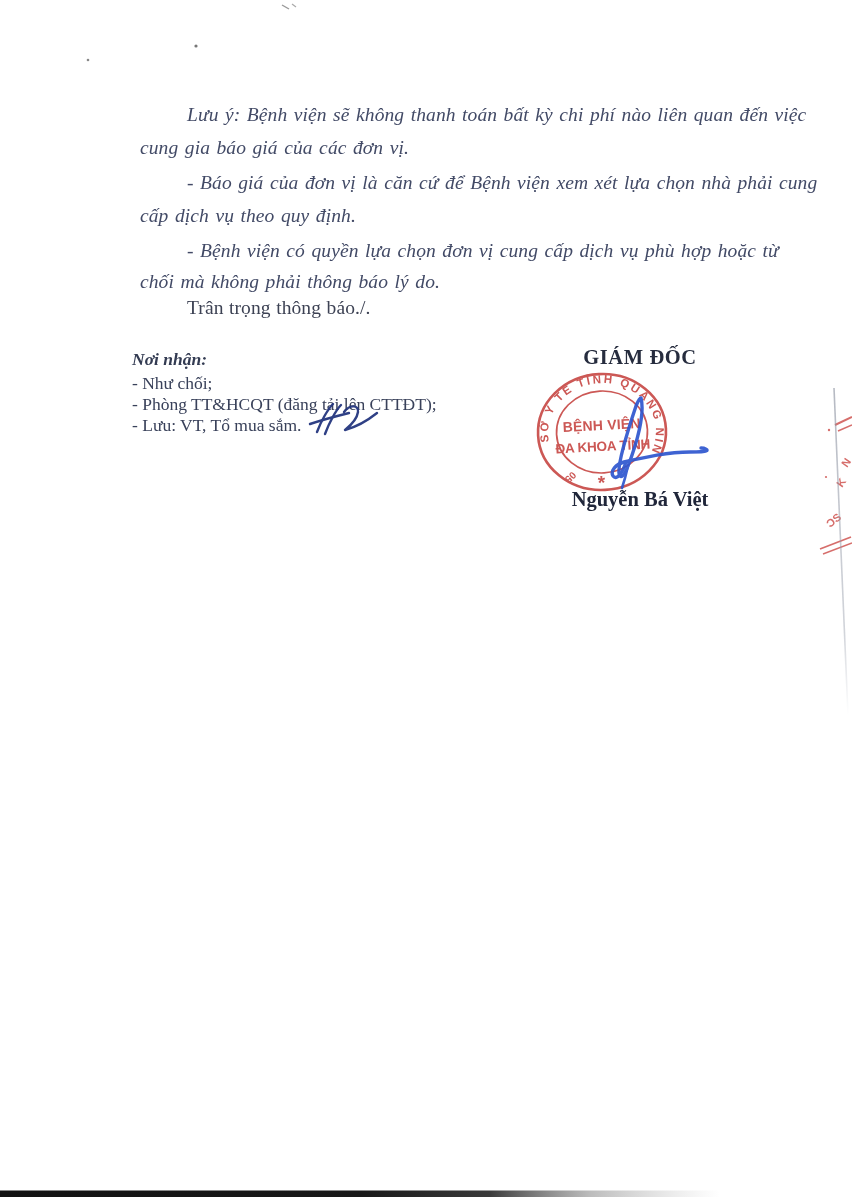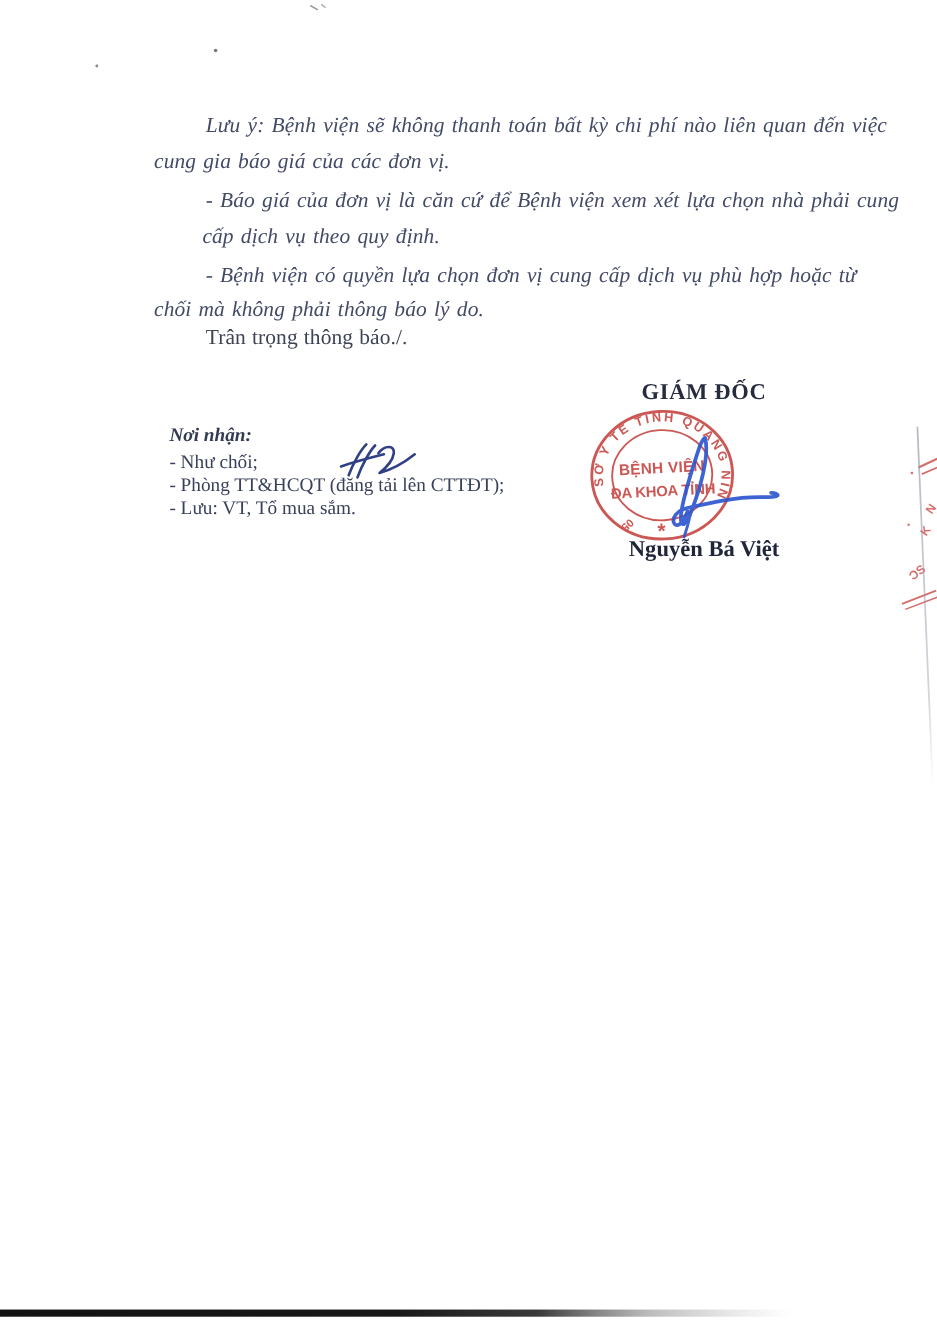--- a/index.html
+++ b/index.html
@@ -19,26 +19,26 @@
     font-style:italic;
     color:#424a66;
     letter-spacing:.1px;
     word-spacing:1.5px;
   }
   .indent{left:187px;}
   .cont{left:140px;}
   .l1{top:104px;}
   .l2{top:137px;}
   .l3{top:172px;}
-  .l4{top:205px;margin-left:44px;}
+  .l4{top:205px;}
   .l5{top:240px;}
   .l6{top:271px;}
   .l7{top:297px;font-style:normal;color:#3d4254;word-spacing:.5px;}
   
-  .recipients{position:absolute;left:154px;top:349px;color:#39415a;margin-top:36px;}
+  .recipients{position:absolute;left:132px;top:349px;color:#39415a;}
   .recipients-heading{
     font-weight:bold;font-style:italic;
     font-size:17.5px;color:#333b52;
     margin:0 0 3px 0;
   }
   .recipient-item{
     font-size:17.5px;line-height:21px;
     white-space:nowrap;margin:0;
   }
   

